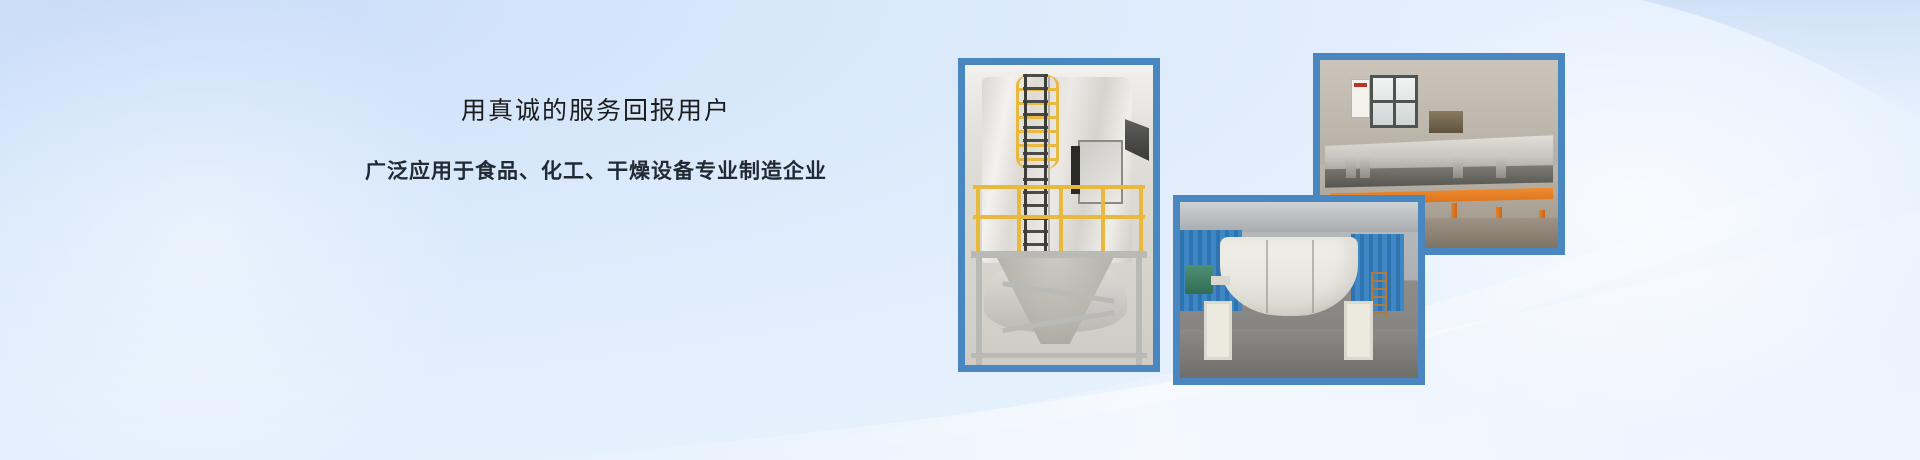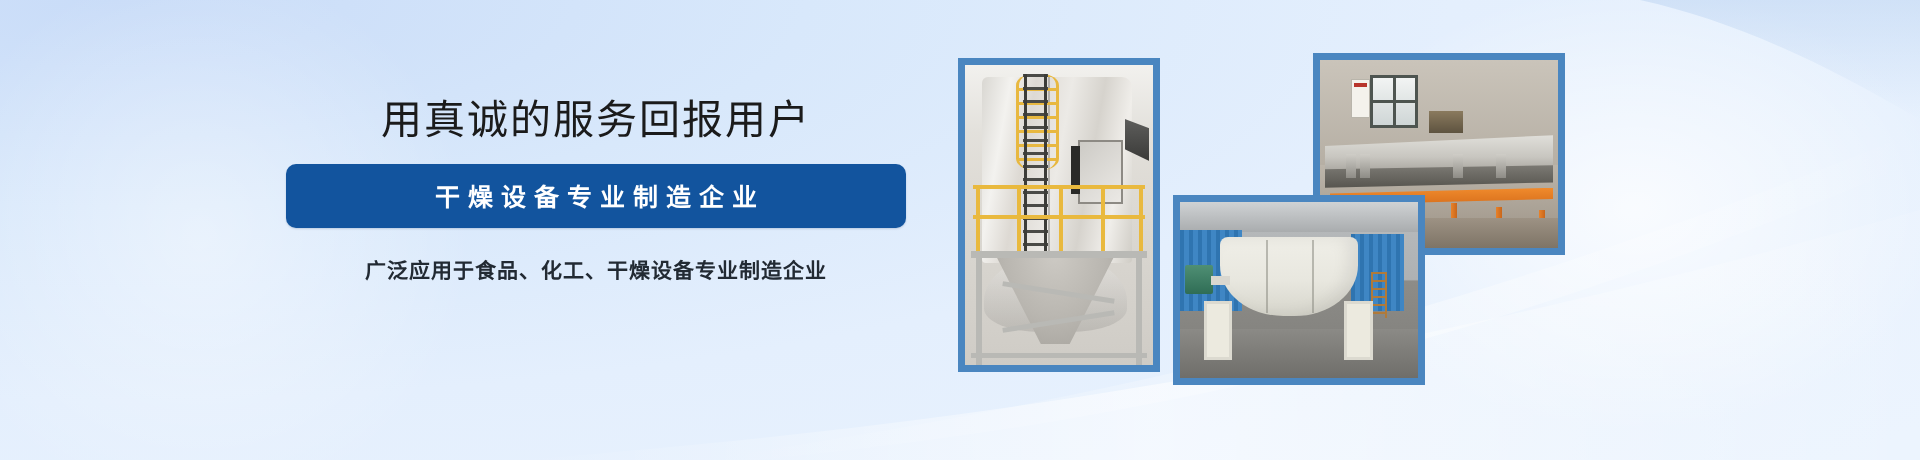--- a/index.html
+++ b/index.html
@@ -30,24 +30,24 @@
   }
   
   .swoosh{position:absolute;inset:0;pointer-events:none;}
 
   
   .copy{
     position:absolute;left:286px;top:96px;width:620px;
     text-align:center;
   }
   .headline{
-    font-size:41px;line-height:1.18;color:#1b1b1b;
+    font-size:25px;line-height:1.18;color:#1b1b1b;
     letter-spacing:2px;font-weight:400;
     font-family:"DejaVu Sans","Liberation Sans",sans-serif;
-    margin:0 0 20px 0;white-space:nowrap;
+    margin:0 0 28px 0;white-space:nowrap;
   }
   .badge{
     display:block;width:100%;box-sizing:border-box;
     background:#12549e;
     border-radius:10px;
     padding:13px 0 15px 0;
     color:#ffffff;font-size:25px;font-weight:700;
     letter-spacing:8px;text-indent:8px;
     font-family:"DejaVu Sans","Liberation Sans",sans-serif;
     box-shadow:0 1px 2px rgba(10,50,100,.18);
@@ -192,21 +192,20 @@
       </linearGradient>
     </defs>
     <path d="M520,460 C900,430 1320,380 1920,210 L1920,460 Z" fill="url(#sw1)"></path>
     <path d="M760,460 C1150,420 1480,350 1920,160 L1920,130 C1430,330 1100,400 700,460 Z" fill="url(#sw2)"></path>
     <path d="M1640,0 L1920,0 L1920,120 C1820,60 1730,20 1640,0 Z" fill="url(#sw3)"></path>
   </svg>
 
   <div class="copy">
     <h1 class="headline">用真诚的服务回报用户</h1>
 
-    <div class="badge">干燥设备专业制造企业</div>
 
     <p class="subline">广泛应用于食品、化工、干燥设备专业制造企业</p>
   </div>
 
   <div class="photo" id="photo-3">
     <div class="scene s3">
       <div class="backwall"></div>
       <div class="window"></div>
       <div class="sign">
           <div class="red"></div>

